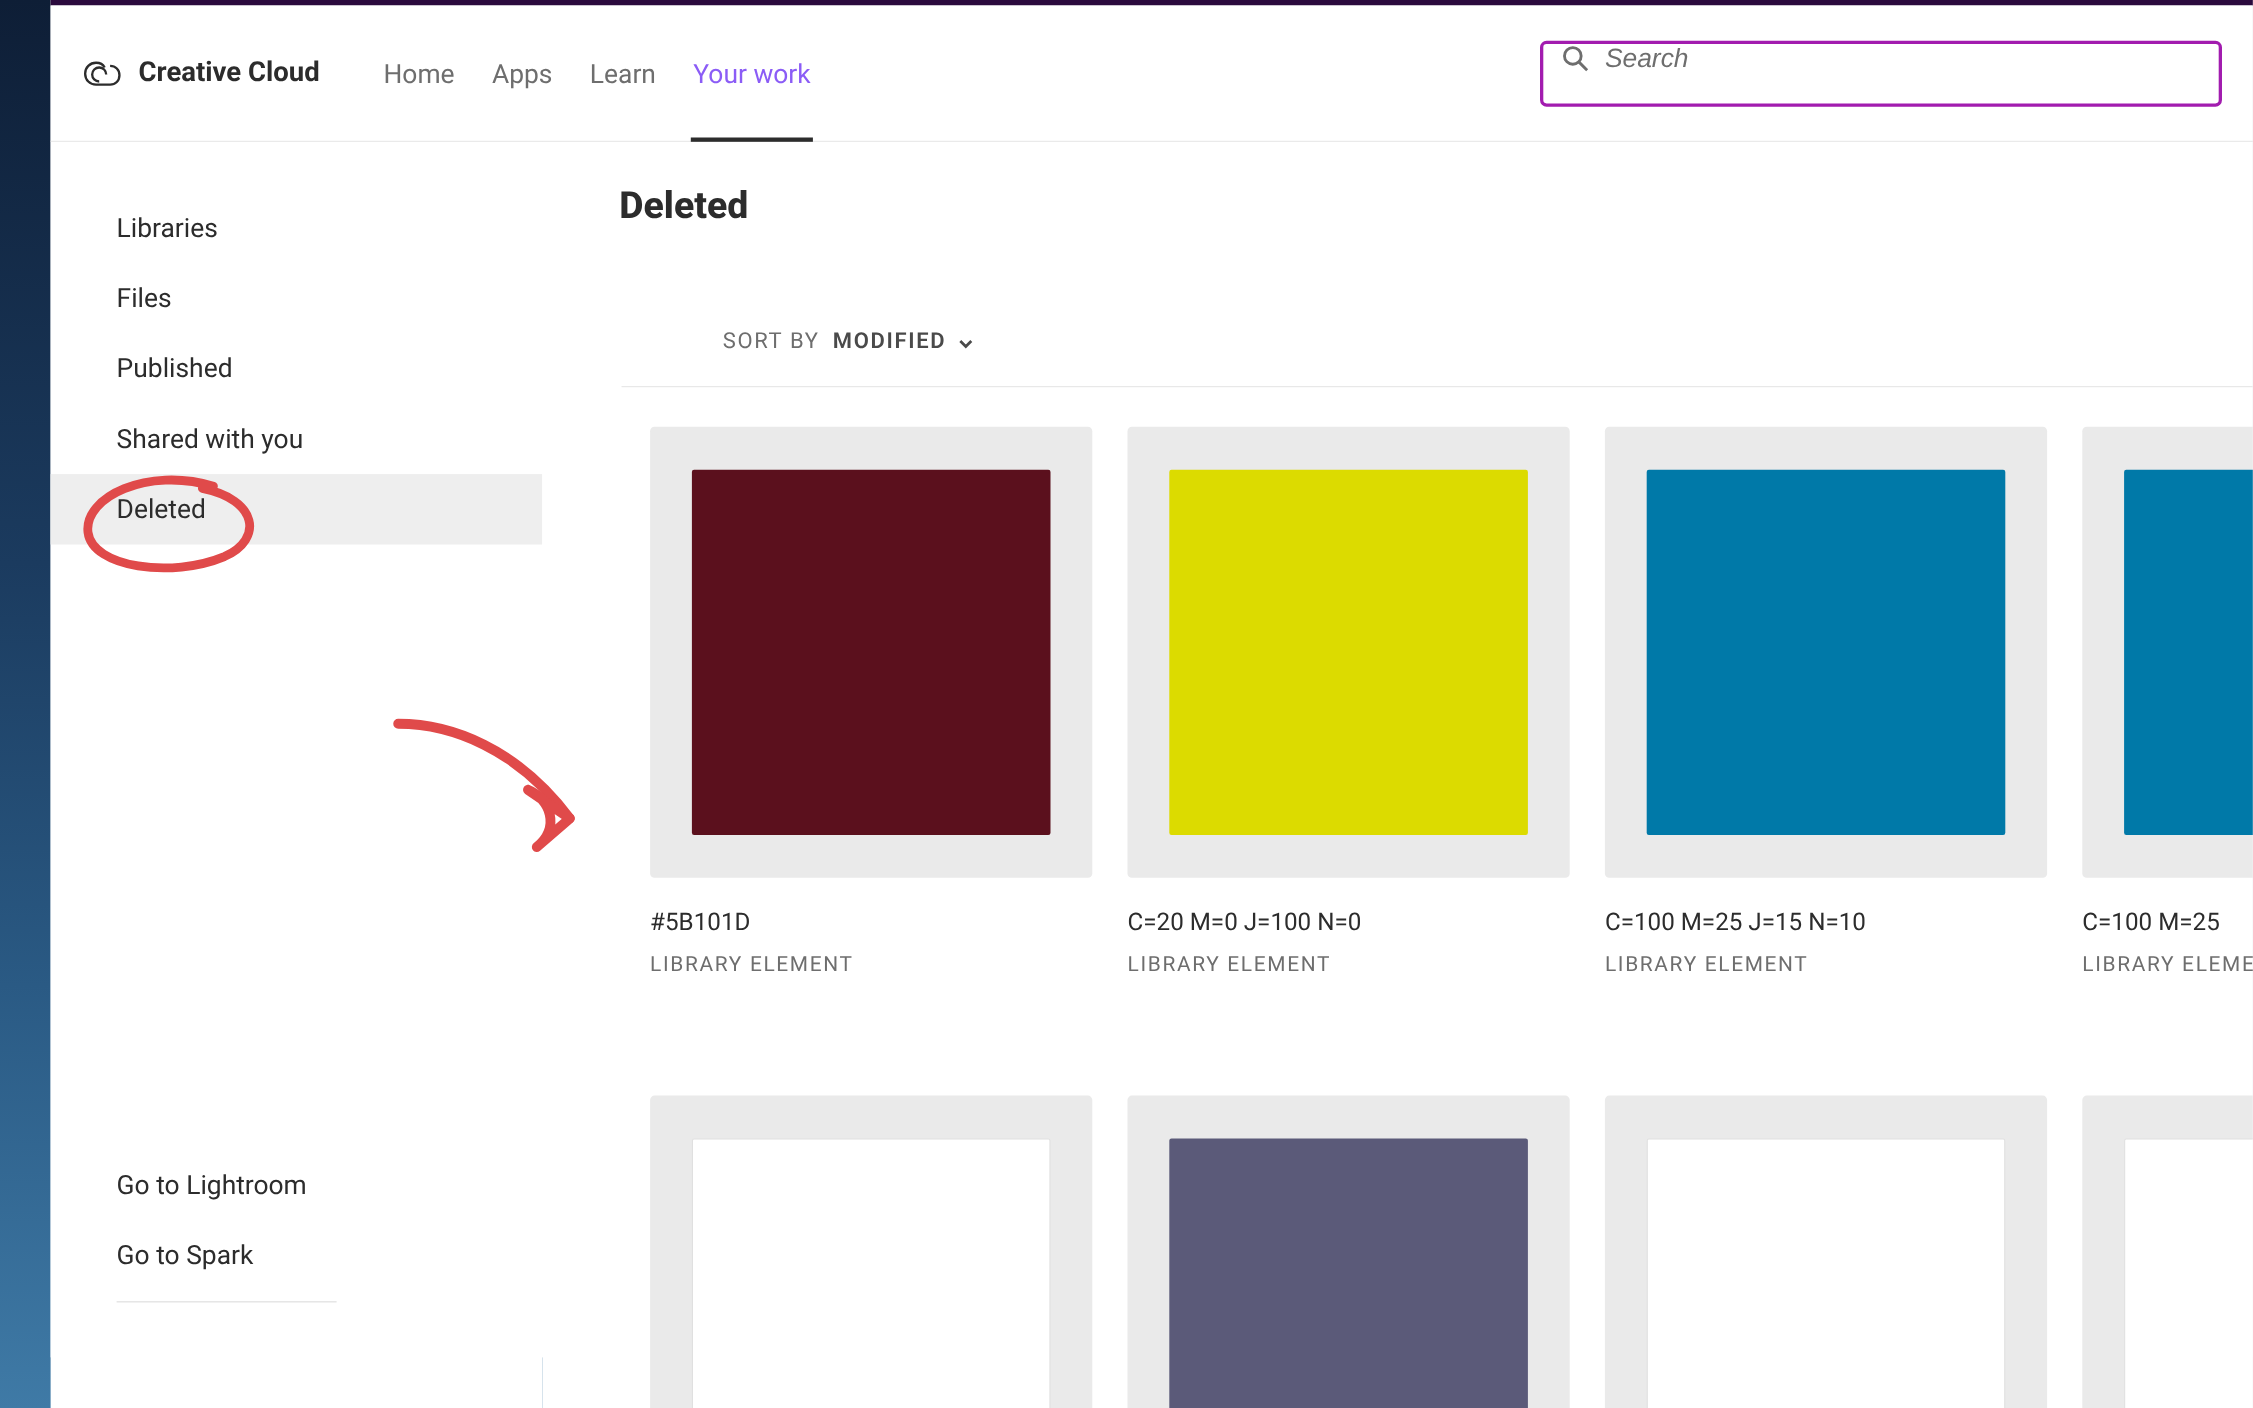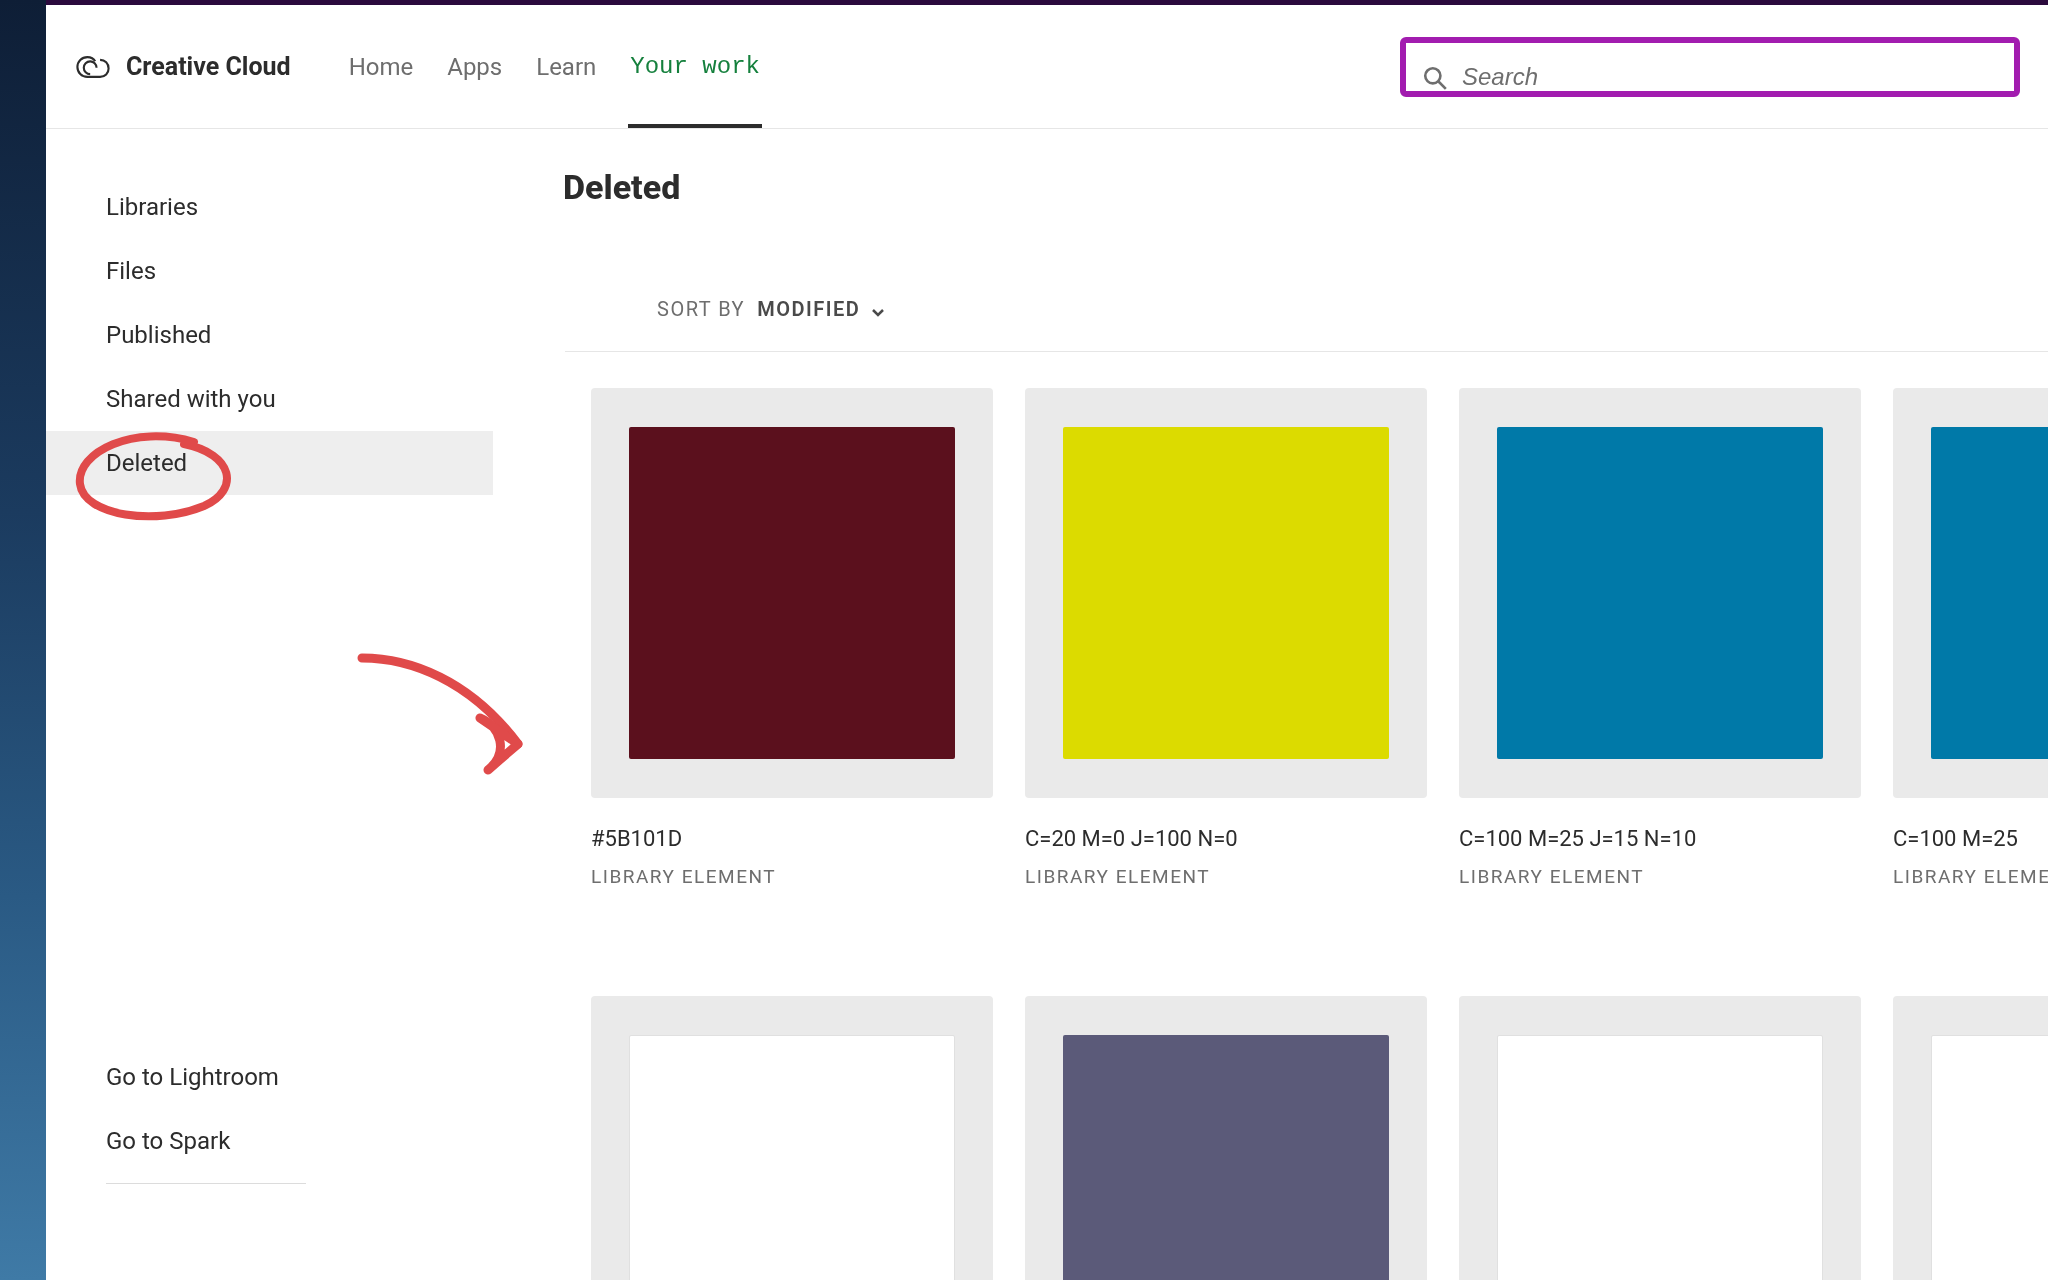--- a/index.html
+++ b/index.html
@@ -19,26 +19,26 @@
     
     .header {
       height: 124px; display: flex; align-items: center; padding: 0 28px 0 30px; border-bottom: 1px solid #e6e6e6; background:#fff;
     }
     .brand { display:flex; align-items:center; gap:16px; }
     .brand-name { font-size: 25px; font-weight: 700; color:#2c2c2c; }
     .cc-logo { width:34px; height:24px; }
 
     .nav { display:flex; align-items:center; margin-left: 56px; gap: 30px; }
     .nav-item { font-size: 24px; color:#6e6e6e; padding: 48px 2px 44px 2px; border-bottom: 4px solid transparent; cursor:pointer; }
-    .nav-item.active { color:#15803d; border-bottom-color:#2c2c2c;font-family:Liberation Mono, monospace; }
+    .nav-item.active { color:#8b5cf6; border-bottom-color:#2c2c2c; }
 
     .search-wrap { margin-left:auto; }
     .search-box {
-      width: 620px; height: 60px; border:6px solid #a21caf; border-radius:6px;
-      display:flex; align-items:flex-end; padding: 0 16px; gap: 14px; background:#fff;
+      width: 620px; height: 60px; border:3px solid #a21caf; border-radius:6px;
+      display:flex; align-items:flex-start; padding: 0 16px; gap: 14px; background:#fff;
     }
     .search-box input {
       flex:1; border:none; outline:none; font-size:24px; font-style: italic; color:#4a4a4a; background:transparent;
     }
     .search-box input::placeholder { color:#6e6e6e; font-style: italic; }
     .magnify { width:26px; height:26px; color:#6e6e6e; flex-shrink:0; }
 
     
     .body { display:flex; height: calc(1280px - 5px - 124px); }
 

